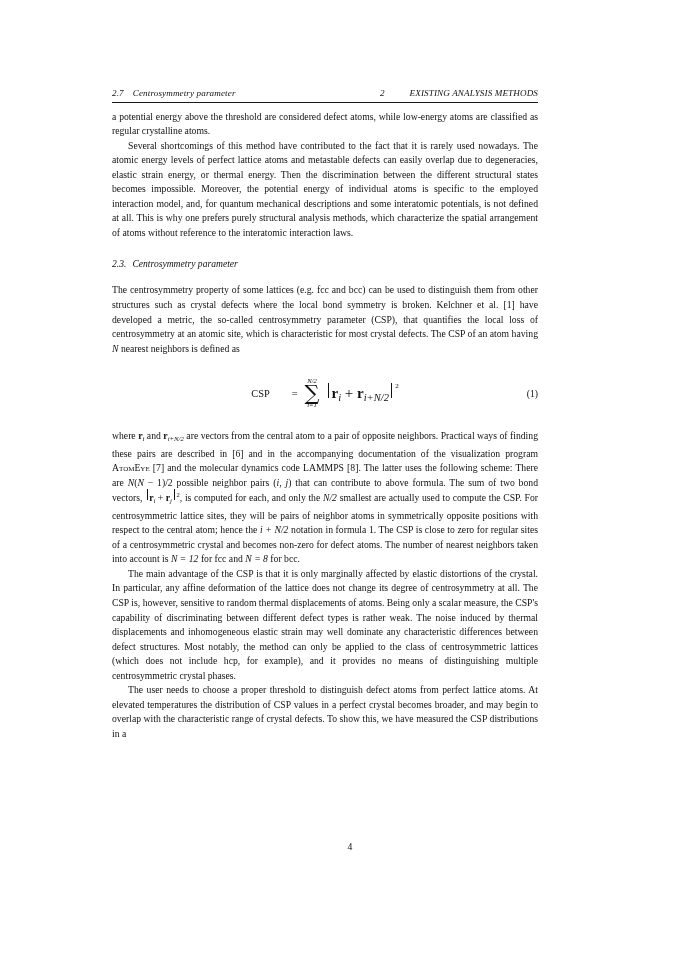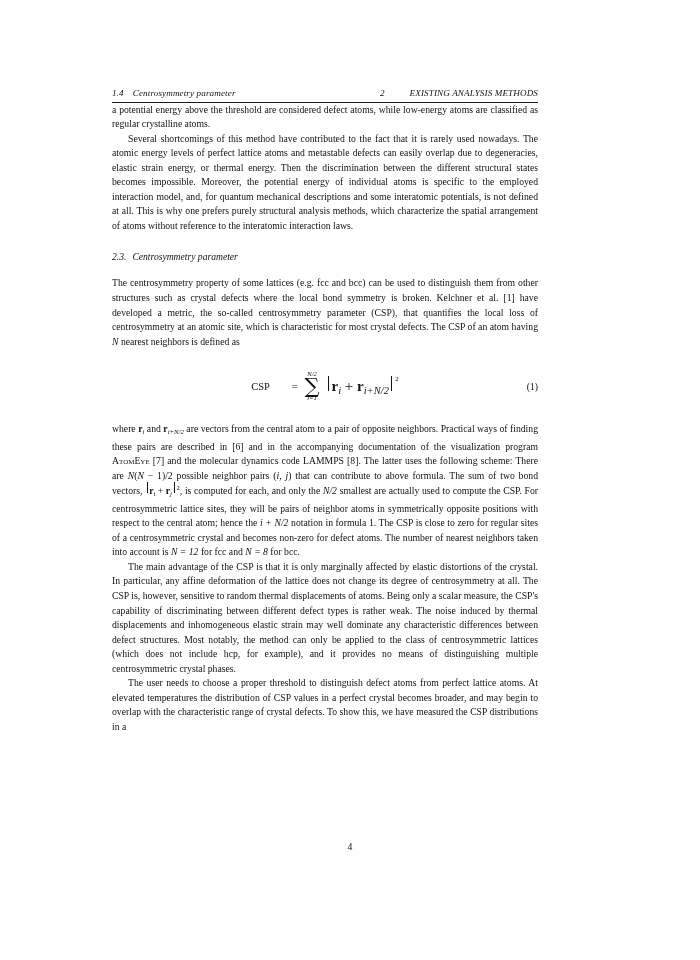--- a/index.html
+++ b/index.html
@@ -53,21 +53,21 @@
 
   
   p.para {
     font-size: 9.7px;
     line-height: 14.55px;
     text-align: justify;
     text-justify: inter-word;
     margin: 0;
     hyphens: none;
   }
-  p.first { margin-top: 0; text-indent: 0; }
+  p.first { margin-top: 7px; text-indent: 0; }
   p.cont  { text-indent: 16px; }
 
   
   h3.subsec {
     font-size: 9.6px;
     font-style: italic;
     font-weight: normal;
     margin: 17px 0 13px 0;
     line-height: 13px;
   }
@@ -188,21 +188,21 @@
   }
 </style>
 </head>
 <body>
 
 <div class="page">
 
   <div class="content">
 
     <div class="runhead">
-      <span class="runhead-left"><span class="rh-num">1.4</span><span>Centrosymmetry parameter</span></span>
+      <span class="runhead-left"><span class="rh-num">2.7</span><span>Centrosymmetry parameter</span></span>
       <span class="runhead-right"><span class="rh-num">2</span><span class="rh-title-caps">EXISTING ANALYSIS METHODS</span></span>
     </div>
 
     <p class="para first">a potential energy above the threshold are considered defect atoms, while low-energy atoms are classified as regular crystalline atoms.</p>
 
     <p class="para cont">Several shortcomings of this method have contributed to the fact that it is rarely used nowadays. The atomic energy levels of perfect lattice atoms and metastable defects can easily overlap due to degeneracies, elastic strain energy, or thermal energy. Then the discrimination between the different structural states becomes impossible. Moreover, the potential energy of individual atoms is specific to the employed interaction model, and, for quantum mechanical descriptions and some interatomic potentials, is not defined at all. This is why one prefers purely structural analysis methods, which characterize the spatial arrangement of atoms without reference to the interatomic interaction laws.</p>
 
     <h3 class="subsec"><span class="secnum">2.3.</span><span>Centrosymmetry parameter</span></h3>
 
     <p class="para"><span>The centrosymmetry property of some lattices (e.g.  fcc and bcc) can be used to distinguish them from other structures such as crystal defects where the local bond symmetry is broken.  Kelchner et al.  [1] have developed a metric, the so-called centrosymmetry parameter (CSP), that quantifies the local loss of centrosymmetry at an atomic site, which is characteristic for most crystal defects.  The CSP of an atom having </span><span class="mi">N</span><span> nearest neighbors is defined as</span></p>

